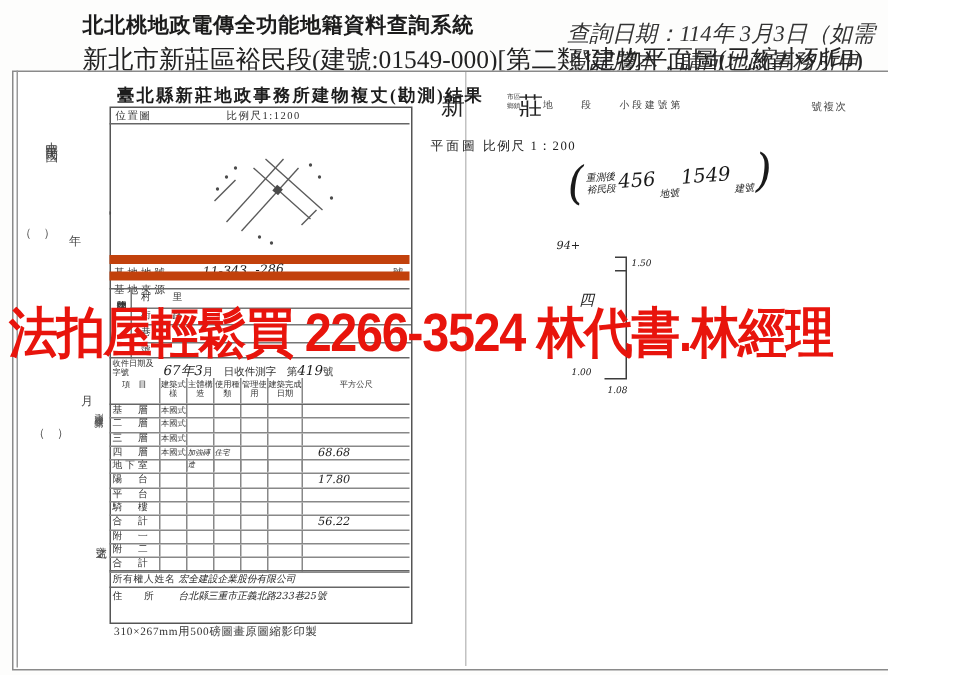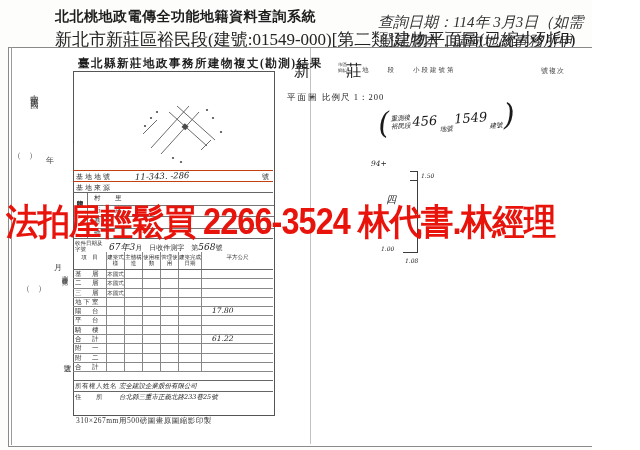--- a/index.html
+++ b/index.html
@@ -23,21 +23,21 @@
   .m-survey{left:60px;top:271px;font-size:6px;color:#555;letter-spacing:1px;}
   .m-paren2{left:22px;top:283px;font-size:8px;color:#555;}
   .m-number{left:62px;top:358px;font-size:7.5px;color:#444;}
   
   .form-title{left:78px;top:56px;font-size:11.5px;letter-spacing:1.5px;color:#1d1d1d;font-weight:600;}
   .form-box{left:73px;top:71px;width:200px;height:343px;border:1px solid #555;background:#fff;}
   .scale-row{left:73px;top:71px;width:200px;height:11px;border-bottom:1px solid #666;}
   .scale-row .lbl{position:absolute;left:4px;top:1px;font-size:7px;letter-spacing:1px;}
   .scale-row .val{position:absolute;left:78px;top:1px;font-size:7px;letter-spacing:1px;}
   .map-area{left:73px;top:82px;width:200px;height:88px;}
-  .srow{position:absolute;left:73px;width:200px;border-top:1px solid #c2410c;}
+  .srow{position:absolute;left:73px;width:200px;border-top:6px solid #c2410c;}
   .srow .lbl{position:absolute;left:3px;top:1px;font-size:7px;letter-spacing:2px;color:#333;}
   .srow .sfx{position:absolute;right:4px;top:1px;font-size:7px;color:#333;}
   .hw{font-style:italic;color:#1f1f1f;font-family:"DejaVu Serif",serif;}
   .site-val{position:absolute;left:62px;top:0;font-size:8.5px;transform:rotate(-2deg);}
   .addr-block{left:73px;top:192px;width:200px;height:46px;border-top:1px solid #666;}
   .addr-lbl{position:absolute;left:2px;top:2px;width:10px;font-size:6.5px;line-height:10.5px;color:#333;}
   .addr-sub{position:absolute;left:14px;width:186px;height:11.5px;border-bottom:1px solid #777;border-left:1px solid #777;}
   .addr-sub span{position:absolute;left:6px;top:1px;font-size:6.5px;letter-spacing:4px;color:#333;}
   .receipt-row{left:73px;top:238px;width:200px;height:14px;border-top:1px solid #666;}
   .receipt-row .lbl{position:absolute;left:2px;top:1px;font-size:5.5px;line-height:6px;width:30px;color:#333;}
@@ -105,20 +105,24 @@
   <div class="abs m-paren1">（　）</div>
   <div class="abs m-year">年</div>
   <div class="abs m-month">月</div>
   <div class="abs vtext m-survey">測繪謄繕第</div>
   <div class="abs m-paren2">（　）</div>
   <div class="abs vtext m-number">號之</div>
 
   <div class="abs form-title">臺北縣新莊地政事務所建物複丈(勘測)結果</div>
   <div class="abs form-box"></div>
 
+  <div class="abs scale-row">
+    <span class="lbl">位置圖</span>
+    <span class="val">比例尺1:1200</span>
+  </div>
 
   <div class="abs map-area">
     <svg width="200" height="88" viewBox="0 0 200 88">
       <g stroke="#5a5a5a" stroke-width="0.9" fill="none">
         <path d="M78,66 L116,24"></path>
         <path d="M88,72 L126,30"></path>
         <path d="M96,30 L134,64"></path>
         <path d="M104,24 L142,58"></path>
         <path d="M70,52 L84,38"></path>
         <path d="M128,68 L138,58"></path>
@@ -160,21 +164,21 @@
         <span>巷</span>
       </div>
     <div class="addr-sub" style="top:34.5px;border-bottom:none;">
         <span>號</span>
       </div>
   </div>
 
   <div class="abs receipt-row">
     <span class="lbl">收件日期及字號</span>
     <span class="val">
-      <span class="hw">67年3</span><span>月　日收件測字　第</span><span class="hw">568</span><span>號</span>
+      <span class="hw">67年3</span><span>月　日收件測字　第</span><span class="hw">419</span><span>號</span>
     </span>
   </div>
 
   <div class="abs floors">
     <div class="frow fhead">
       <div>項　目</div>
       <div>建築式樣</div>
       <div>主體構造</div>
       <div>使用種類</div>
       <div>管理使用</div>
@@ -203,20 +207,29 @@
     <div class="frow fbody">
       <div class="c0">三　層</div>
       <div class="cstyle">本國式</div>
       <div></div>
         <div></div>
         <div></div>
         <div></div>
         <div class="carea hw"></div>
     </div>
     <div class="frow fbody">
+      <div class="c0">四　層</div>
+      <div class="cstyle">本國式</div>
+      <div class="chw hw">加強磚造</div>
+      <div class="chw hw">住宅</div>
+      <div></div>
+        <div></div>
+        <div class="carea hw">68.68</div>
+    </div>
+    <div class="frow fbody">
       <div class="c0">地下室</div>
       <div></div>
         <div></div>
         <div></div>
         <div></div>
         <div></div>
         <div class="carea hw"></div>
     </div>
     <div class="frow fbody">
       <div class="c0">陽　台</div>
@@ -245,21 +258,21 @@
         <div></div>
         <div class="carea hw"></div>
     </div>
     <div class="frow fbody">
       <div class="c0">合　計</div>
       <div></div>
         <div></div>
         <div></div>
         <div></div>
         <div></div>
-        <div class="carea hw">61.22</div>
+        <div class="carea hw">56.22</div>
     </div>
     <div class="frow fbody">
       <div class="c0">附　一</div>
       <div></div>
         <div></div>
         <div></div>
         <div></div>
         <div></div>
         <div class="carea hw"></div>
     </div>

